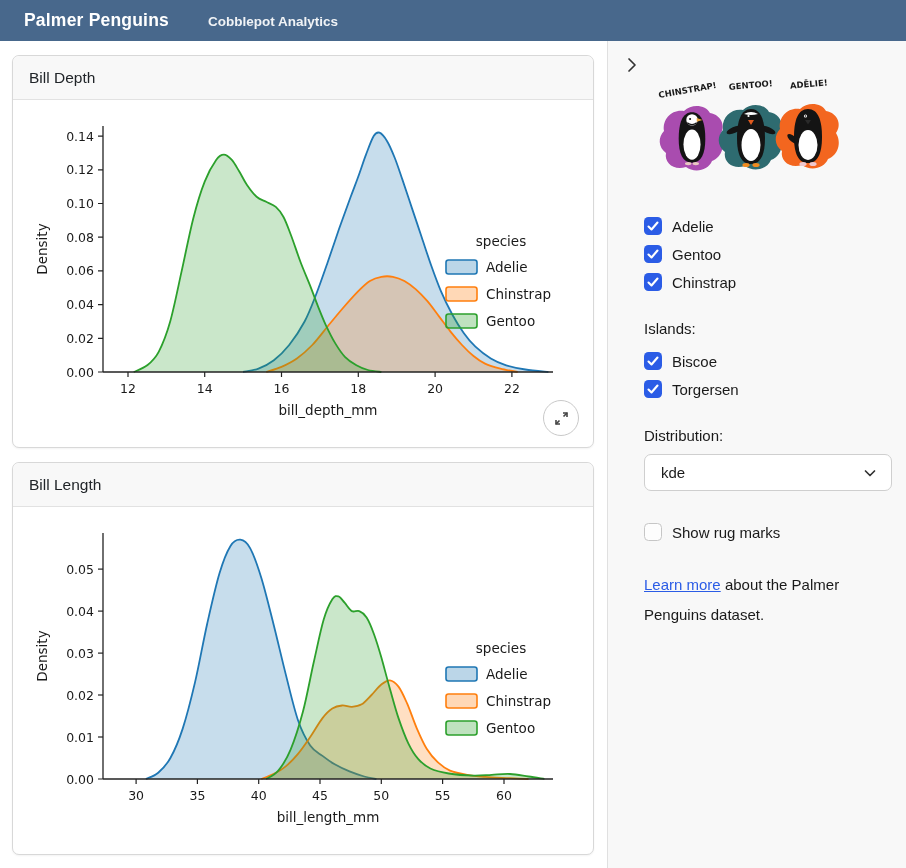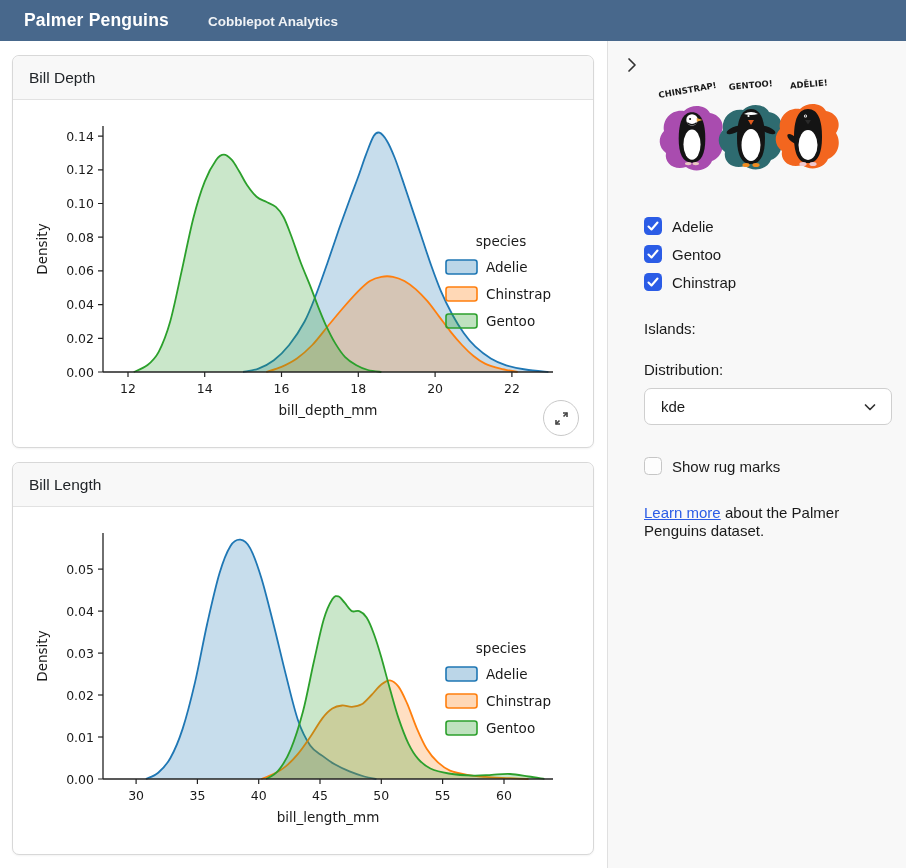--- a/index.html
+++ b/index.html
@@ -38,21 +38,21 @@
   .checkbox.checked { background: #2b5ce6; }
   .checkbox.unchecked { background: #fdfdfd; border: 1px solid #c6c6c6; }
   .check-label { font-size: 15px; color: #1a1a1a; }
   .group-gap { margin-top: 24px; }
 
   .select-box { margin-top: 10px; width: 248px; height: 37px; background: #fff; border: 1px solid #cfcfcf; border-radius: 7px;
                 display: flex; align-items: center; justify-content: space-between; padding: 0 14px 0 16px; cursor: pointer; }
   .select-value { font-size: 15px; color: #1a1a1a; }
 
   .rug-row { margin-top: 27px; }
-  .footer-text { margin-top: 24px; width: 245px; font-size: 15px; line-height: 18px; color: #1a1a1a; }
+  .footer-text { margin-top: 24px; width: 245px; font-size: 15px; line-height: 30px; color: #1a1a1a; }
   .footer-text a { color: #2b5ce6; text-decoration: underline; cursor: pointer; }
 </style>
 </head>
 <body>
 
 <div id="app">
 
   <div class="header">
     <div class="header-inner">
       <span class="app-title">Palmer Penguins</span>
@@ -251,20 +251,36 @@
             <svg width="18" height="18" viewBox="0 0 18 18">
                 <path d="M4.5 9.5 L7.5 12.5 L13.5 5.5" fill="none" stroke="#fff" stroke-width="2.1" stroke-linecap="round" stroke-linejoin="round"></path>
               </svg>
           </span>
           <span class="check-label">Chinstrap</span>
         </div>
       </div>
 
       <div class="group-gap">
         <div class="section-label">Islands:</div>
+        <div class="check-row">
+          <span class="checkbox checked">
+            <svg width="18" height="18" viewBox="0 0 18 18">
+                <path d="M4.5 9.5 L7.5 12.5 L13.5 5.5" fill="none" stroke="#fff" stroke-width="2.1" stroke-linecap="round" stroke-linejoin="round"></path>
+              </svg>
+          </span>
+          <span class="check-label">Biscoe</span>
+        </div>
+        <div class="check-row">
+          <span class="checkbox checked">
+            <svg width="18" height="18" viewBox="0 0 18 18">
+                <path d="M4.5 9.5 L7.5 12.5 L13.5 5.5" fill="none" stroke="#fff" stroke-width="2.1" stroke-linecap="round" stroke-linejoin="round"></path>
+              </svg>
+          </span>
+          <span class="check-label">Torgersen</span>
+        </div>
       </div>
 
       <div class="group-gap">
         <div class="section-label">Distribution:</div>
         <div class="select-box">
           <span class="select-value">kde</span>
           <svg width="14" height="14" viewBox="0 0 14 14">
             <path d="M2.5 5 L7 9.5 L11.5 5" fill="none" stroke="#333" stroke-width="1.7" stroke-linecap="round" stroke-linejoin="round"></path>
           </svg>
         </div>

